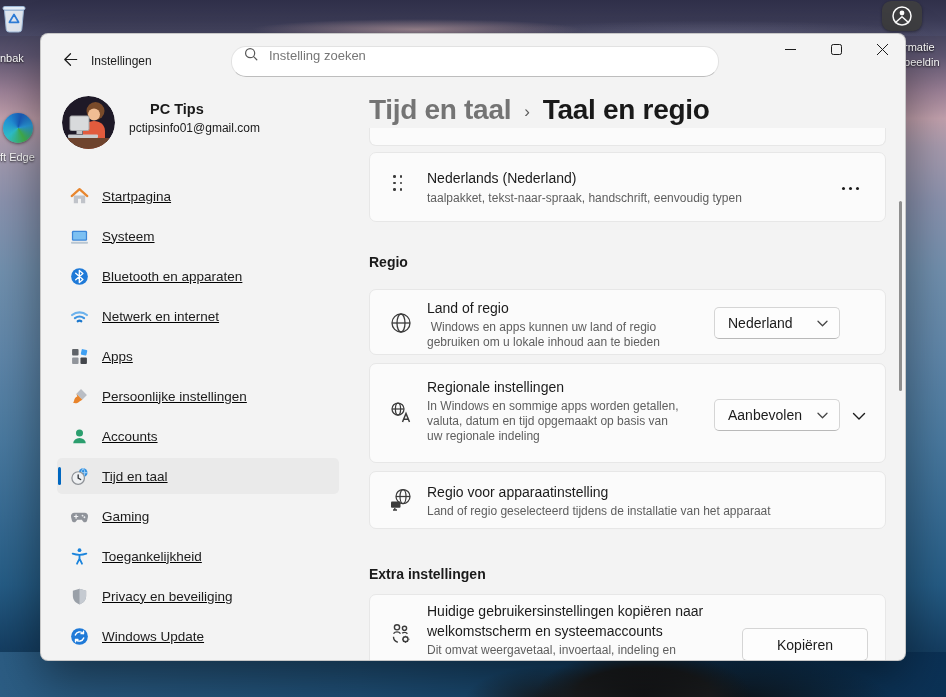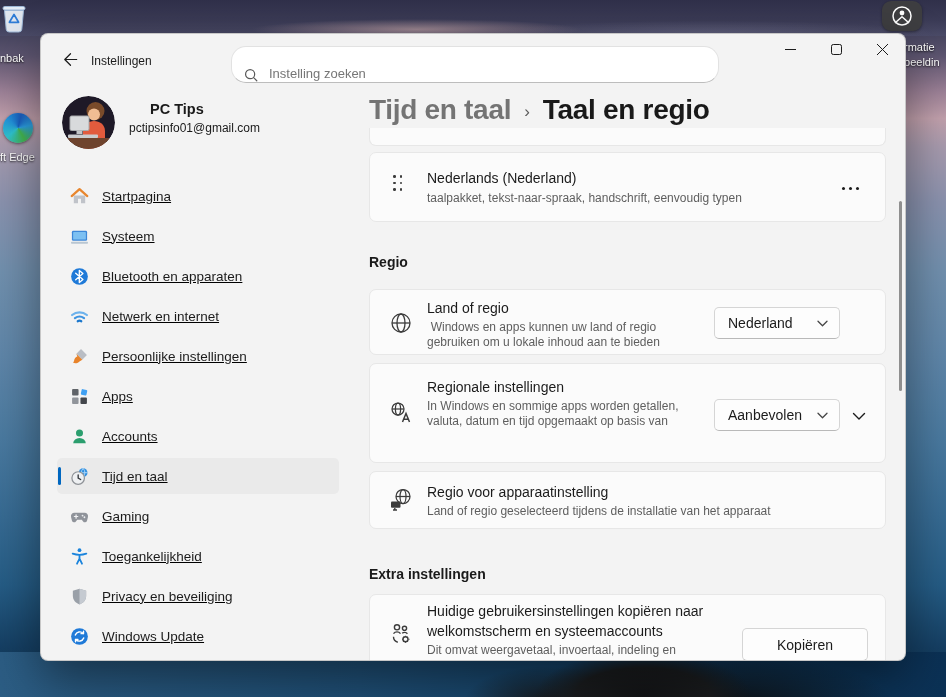--- a/index.html
+++ b/index.html
@@ -33,23 +33,23 @@
     display:flex;align-items:center;justify-content:center;box-shadow:0 1px 3px rgba(0,0,0,.4);}
 
   
   #window{left:40px;top:33px;width:866px;height:628px;background:#f3f3f3;
     border-radius:8px;border:1px solid rgba(0,0,0,.18);box-sizing:border-box;
     box-shadow:0 18px 50px rgba(0,0,0,.45);overflow:hidden;}
 
   
   #back-btn{left:14px;top:12px;width:30px;height:26px;display:flex;align-items:center;justify-content:center;border-radius:4px;}
   #app-title{left:50px;top:20px;font-size:12px;color:#1b1b1b;}
-  #searchbox{left:190px;top:12px;width:488px;height:37px;background:#fff;
+  #searchbox{left:190px;top:12px;width:488px;height:31px;background:#fff;
     border:1px solid #e2e2e2;border-bottom-color:#bdbdbd;border-radius:15px;
-    display:flex;align-items:flex-end;box-sizing:border-box;padding:0 10px 0 12px;}
+    display:flex;align-items:flex-start;box-sizing:border-box;padding:0 10px 0 12px;}
   #searchbox input{flex:1;border:none;outline:none;background:transparent;
     font-family:inherit;font-size:13px;color:#1b1b1b;margin-left:9px;}
   #searchbox input::placeholder{color:#767676;}
   #caption-btns{right:0;top:0;display:flex;}
   .cap-btn{width:46px;height:30px;display:flex;align-items:center;justify-content:center;}
 
   
   #profile{left:21px;top:62px;width:280px;height:56px;}
   #avatar{position:absolute;left:0;top:0;width:53px;height:53px;border-radius:50%;overflow:hidden;}
   #profile-name{position:absolute;left:67px;top:5px;font-size:14.5px;font-weight:700;color:#1a1a1a;margin-left:21px;}
@@ -231,37 +231,37 @@
               <path d="M5.2 11.8 a8 8 0 0 1 9.6 0" fill="none" stroke="#3d93e0" stroke-width="2.3" stroke-linecap="round"></path>
               <path d="M8.1 15 a3.6 3.6 0 0 1 3.8 0" fill="none" stroke="#1b77cc" stroke-width="2.3" stroke-linecap="round"></path>
             </svg>
         </span>
         <span class="lbl">Netwerk en internet</span>
       </div>
 
       <div class="nav-item">
         <span class="ic">
           <svg viewBox="0 0 20 20" width="19" height="19">
-              <path d="M11.6 2.2 17.8 8.4 12.9 13.3 6.7 7.1 Z" fill="#b9bdc4"></path>
-              <path d="M6.7 7.1 12.9 13.3 c-.9 1-2.3 1.3-3.5 2.4-1.5 1.3-4 1.7-6.2.8 1.3-1.2 1-2.8 1.9-4.3.7-1.2 1.6-1.6 2.6-2.1z" fill="#e8832a"></path>
-            </svg>
-        </span>
-        <span class="lbl">Persoonlijke instellingen</span>
-      </div>
-
-      <div class="nav-item">
-        <span class="ic">
-          <svg viewBox="0 0 20 20" width="19" height="19">
               <rect x="2.2" y="2.2" width="6.8" height="6.8" rx="1" fill="#5f6368"></rect>
               <rect x="2.2" y="11" width="6.8" height="6.8" rx="1" fill="#90949a"></rect>
               <rect x="11" y="11" width="6.8" height="6.8" rx="1" fill="#43464b"></rect>
               <rect x="11.8" y="2.6" width="6" height="6" rx="1" transform="rotate(12 14.8 5.6)" fill="#3fa0f2"></rect>
             </svg>
         </span>
         <span class="lbl">Apps</span>
+      </div>
+
+      <div class="nav-item">
+        <span class="ic">
+          <svg viewBox="0 0 20 20" width="19" height="19">
+              <path d="M11.6 2.2 17.8 8.4 12.9 13.3 6.7 7.1 Z" fill="#b9bdc4"></path>
+              <path d="M6.7 7.1 12.9 13.3 c-.9 1-2.3 1.3-3.5 2.4-1.5 1.3-4 1.7-6.2.8 1.3-1.2 1-2.8 1.9-4.3.7-1.2 1.6-1.6 2.6-2.1z" fill="#e8832a"></path>
+            </svg>
+        </span>
+        <span class="lbl">Persoonlijke instellingen</span>
       </div>
 
       <div class="nav-item">
         <span class="ic">
           <svg viewBox="0 0 20 20" width="19" height="19">
               <circle cx="10" cy="6.2" r="3.7" fill="#2b9e6e"></circle>
               <path d="M3.4 17.2 a6.6 5.6 0 0 1 13.2 0 z" fill="#2b9e6e"></path>
             </svg>
         </span>
         <span class="lbl">Accounts</span>
@@ -386,20 +386,21 @@
             <ellipse cx="9" cy="8" rx="2.6" ry="6"></ellipse>
             <path d="M3 8 h12"></path>
             <path d="M13.5 21 17 12.5 20.5 21 M14.8 18.2 h4.4" stroke-width="1.5"></path>
           </svg>
       </span>
       <div class="text-col" style="top:15px;">
         <div class="card-title">Regionale instellingen</div>
         <div class="card-desc" style="margin-top:4px;">
           <div>In Windows en sommige apps worden getallen,</div>
           <div>valuta, datum en tijd opgemaakt op basis van</div>
+          <div>uw regionale indeling</div>
         </div>
       </div>
       <div class="dropdown" style="top:35px;">
         <span>Aanbevolen</span>
         <svg width="11" height="7" viewBox="0 0 11 7" fill="none" stroke="#464646" stroke-width="1.3" stroke-linecap="round" stroke-linejoin="round">
             <path d="M1 1.2 5.5 5.8 10 1.2"></path>
           </svg>
       </div>
       <span style="position:absolute;left:482px;top:43px;">
         <svg width="14" height="9" viewBox="0 0 14 9" fill="none" stroke="#1b1b1b" stroke-width="1.4" stroke-linecap="round" stroke-linejoin="round">

